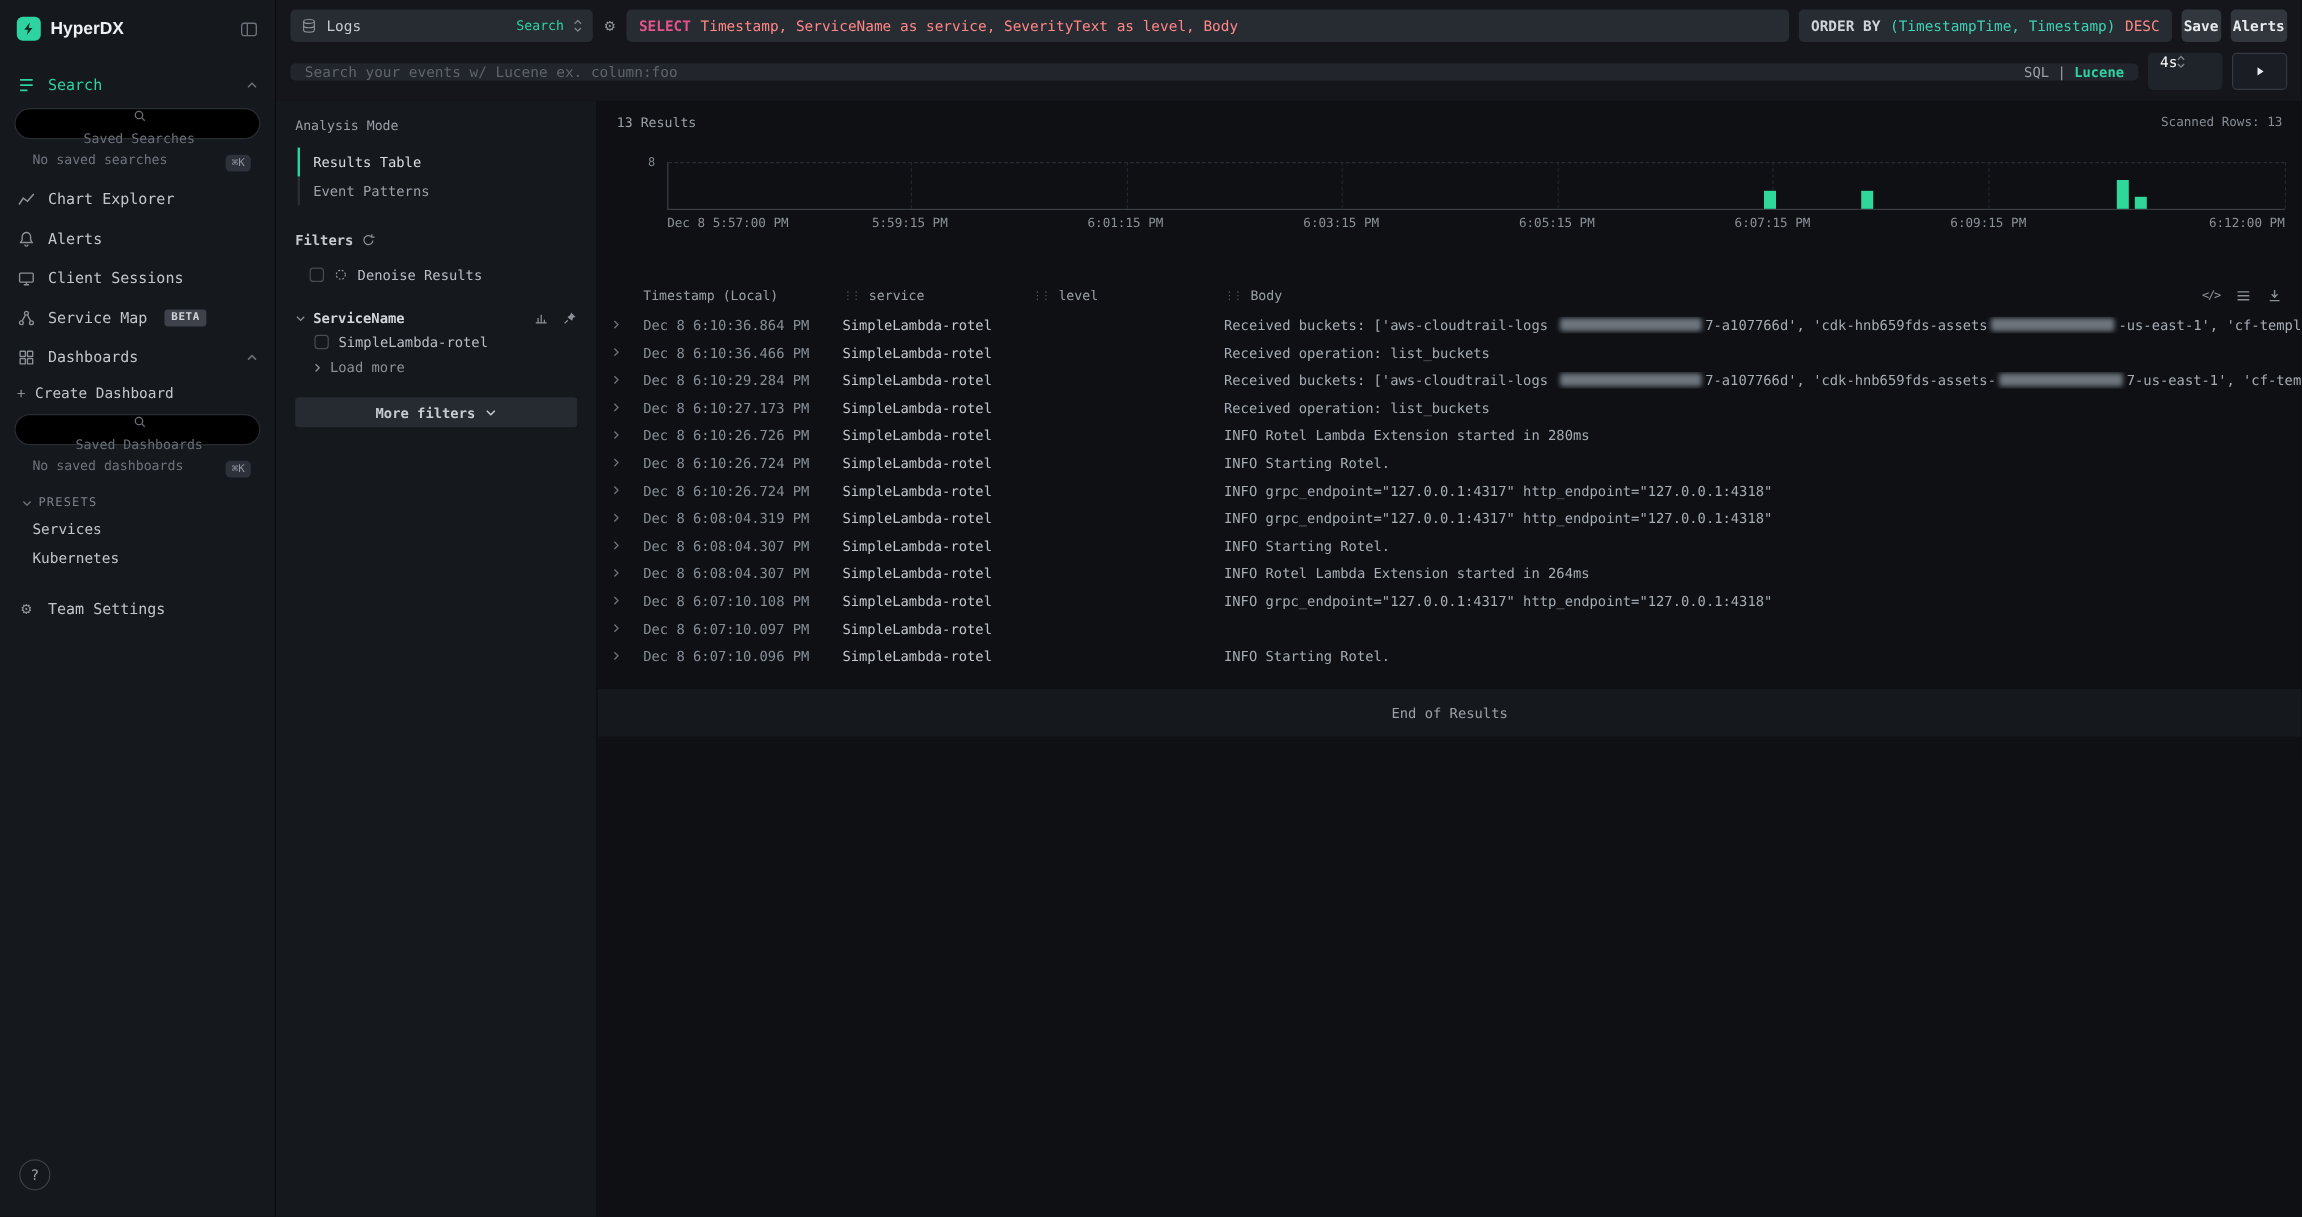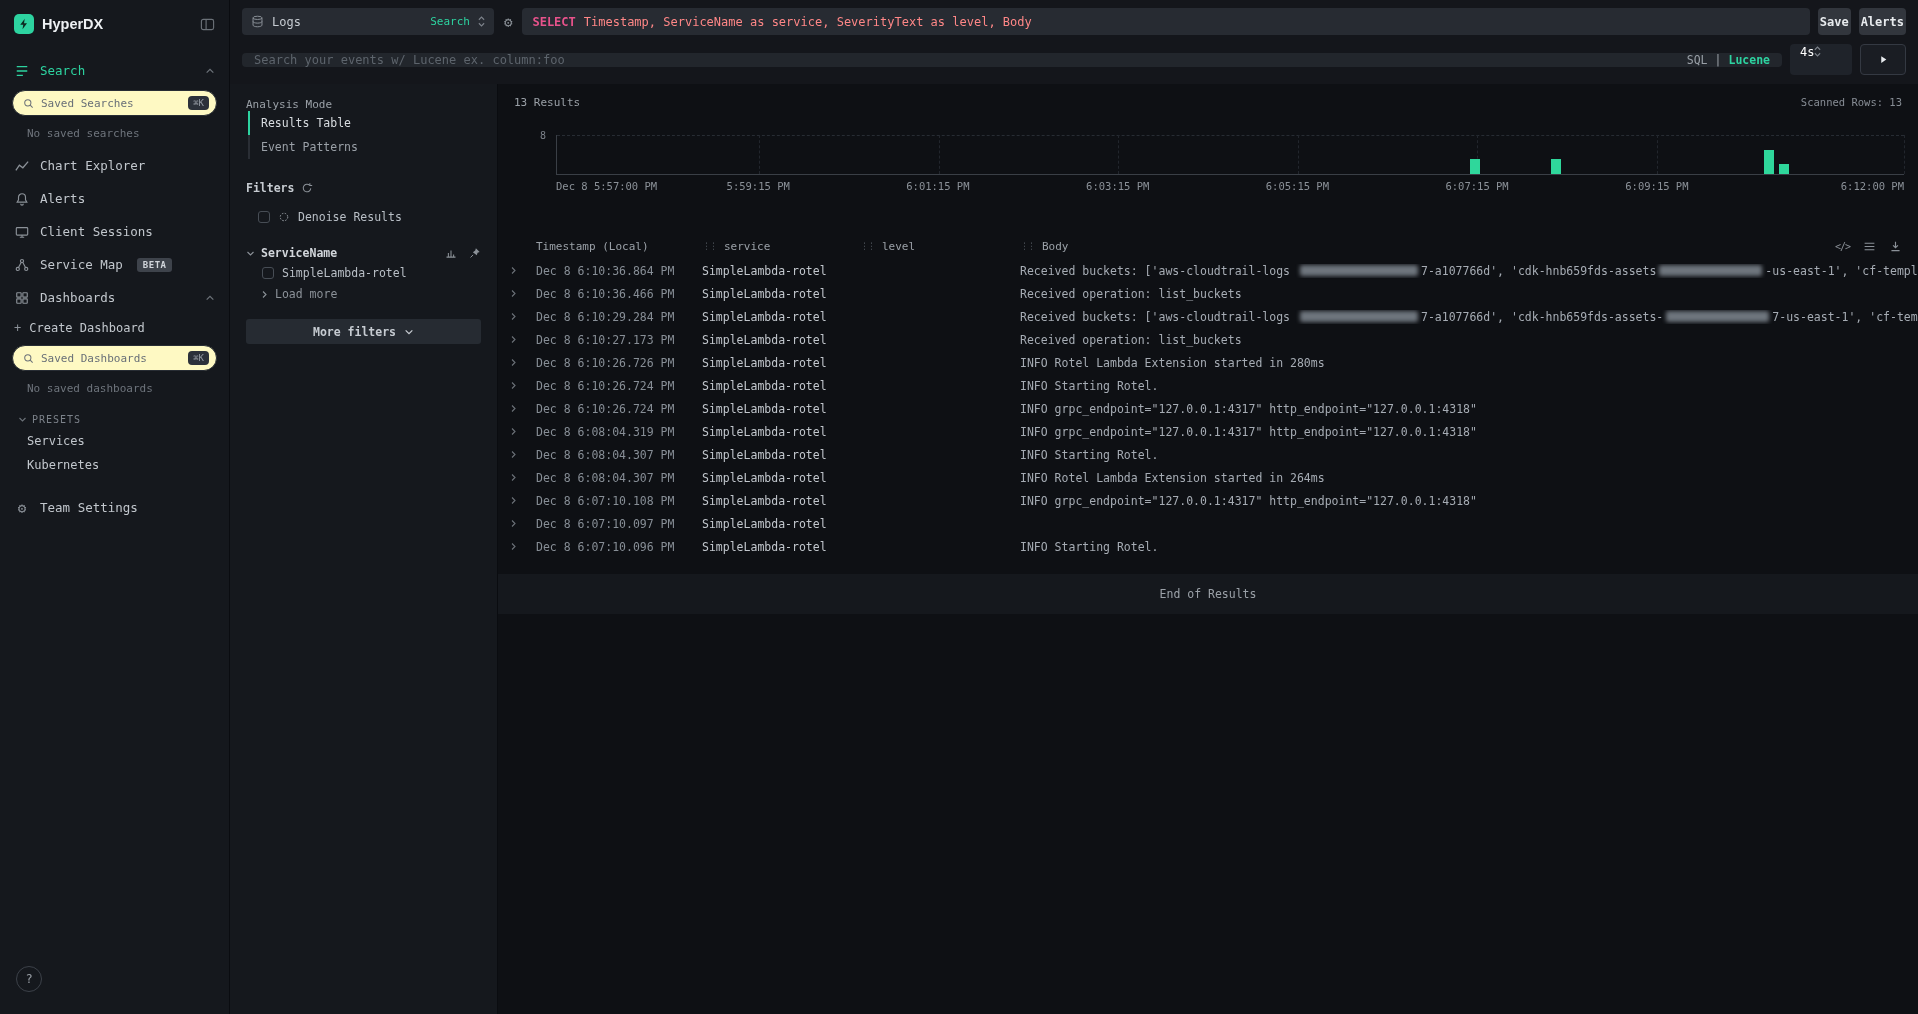--- a/index.html
+++ b/index.html
@@ -12,21 +12,21 @@
   .sidebar { width:230px; min-width:230px; height:100%; background:#15181d; border-right:1px solid #0a0c10; display:flex; flex-direction:column; }
   .logo-row { display:flex; align-items:center; gap:8px; padding:14px 14px 20px; }
   .logo-mark { width:20px; height:20px; border-radius:5px; background:#2dd3a0; display:flex; align-items:center; justify-content:center; }
   .app-name { font-family:"Liberation Sans", sans-serif; font-weight:bold; font-size:14.5px; color:#eef1f4; }
   .panel-toggle { margin-left:auto; color:#6b7178; cursor:pointer; }
   .nav-item { display:flex; align-items:center; gap:10px; height:33px; padding:0 14px; font-size:12.5px; color:#c2c7cd; cursor:pointer; }
   .nav-item .nicon { color:#8b9198; width:16px; display:flex; justify-content:center; }
   .nav-item.active { color:#2dd3a0; }
   .nav-item.active .nicon { color:#2dd3a0; }
   .nav-chev { margin-left:auto; color:#6b7178; display:flex; }
-  .pill-input { margin:3px 12px 2px; height:26px; border-radius:14px; background:#fef9c3; border:1px solid #282d34; display:flex; align-items:center; gap:7px; padding:0 7px 0 10px; cursor:text; }
+  .pill-input { margin:3px 12px 2px; height:26px; border-radius:14px; background:#000000; border:1px solid #282d34; display:flex; align-items:center; gap:7px; padding:0 7px 0 10px; cursor:text;flex-direction:column; }
   .pill-input .picon { color:#6b7178; display:flex; }
   .pill-input .ph { color:#686f77; font-size:11px; }
   .kbd { margin-left:auto; background:#2c313a; border-radius:4px; padding:2px 5px; font-size:9px; color:#949aa2; }
   .empty-note { padding:9px 14px 9px 27px; font-size:11px; color:#6e747c; }
   .badge { margin-left:4px; background:#3e434b; color:#d2d6db; font-size:9px; font-weight:bold; padding:2px 6px; border-radius:3px; letter-spacing:.5px; }
   .sub-item { display:flex; align-items:center; gap:8px; padding:7px 14px; font-size:12px; color:#c2c7cd; cursor:pointer; }
   .sub-item .nicon { color:#8b9198; display:flex; }
   .presets-row { display:flex; align-items:center; gap:5px; padding:10px 14px 4px 18px; font-size:10px; letter-spacing:1px; color:#7c828a; cursor:pointer; }
   .preset-item { padding:5px 14px 5px 27px; font-size:12px; color:#c2c7cd; cursor:pointer; }
   .team-row { margin-top:14px; }
@@ -61,21 +61,21 @@
   .lang-toggle { margin-left:auto; display:flex; gap:7px; font-size:11.5px; color:#9aa0a7; align-items:center; }
   .live-tail { width:318px; min-width:318px; height:31px; background:#1f232a; border:none; border-radius:4px; display:flex; align-items:center; gap:9px; padding:0 14px; color:#2dd3a0; font-size:12px; font-family:inherit; cursor:pointer; }
   .interval { width:62px; min-width:62px; height:31px; background:#1f232a; border-radius:4px; display:flex; align-items:center; justify-content:flex-start; padding:0 7px 16px 10px; color:#ffffff; cursor:pointer; }
   .steppers { color:#7c828a; display:flex; }
   .play-btn { width:46px; min-width:46px; height:31px; background:#1a1d23; border:1px solid #343942; border-radius:4px; color:#e8ebee; display:flex; align-items:center; justify-content:center; cursor:pointer; }
 
   
   .content { flex:1; display:flex; min-height:0; }
   .filter-panel { width:268px; min-width:268px; background:#15181d; border-right:1px solid #0a0c10; padding:14px 16px; font-size:11.5px; }
   .fp-title { color:#9aa0a7; font-size:11px; }
-  .mode-list { border-left:2px solid #2a2e35; margin:0 0 22px 2px; }
+  .mode-list { border-left:2px solid #2a2e35; margin:12px 0 22px 2px; }
   .mode-item { padding:5px 11px; color:#9aa0a7; cursor:pointer; }
   .mode-item.active { color:#d9dde1; border-left:2px solid #2dd3a0; margin-left:-2px; }
   .filters-head { display:flex; align-items:center; gap:7px; color:#c6cbd1; font-weight:bold; margin-bottom:12px; }
   .filters-head .ricon { color:#8b9198; display:flex; }
   .check-row { display:flex; align-items:center; gap:8px; padding:3px 12px; color:#b9bfc6; cursor:pointer; }
   .checkbox { width:12px; height:12px; min-width:12px; border:1px solid #474d55; border-radius:3px; background:transparent; }
   .dicon { color:#9aa0a7; display:flex; }
   .group-head { display:flex; align-items:center; gap:6px; color:#d2d6db; font-weight:bold; margin-top:16px; padding:3px 0; cursor:pointer; }
   .group-head .gchev { color:#8b9198; display:flex; }
   .group-icons { margin-left:auto; display:flex; gap:12px; color:#8b9198; }
@@ -275,20 +275,23 @@
               <path d="M1 5l3-3 3 3"></path>
               <path d="M1 9l3 3 3-3"></path>
             </svg>
         </span>
       </div>
       <button class="icon-btn gearglyph">
           <span>⚙</span>
         </button>
       <div class="query-input q-select">
         <span class="tok-kw">SELECT</span><span class="tok-field">Timestamp, ServiceName as service, SeverityText as level, Body</span>
+      </div>
+      <div class="query-input">
+        <span class="tok-plain">ORDER BY</span><span class="tok-paren">(TimestampTime, Timestamp)</span><span class="tok-field">DESC</span>
       </div>
       <button class="btn">Save</button>
       <button class="btn">Alerts</button>
     </div>
     <div class="tb-row">
       <div class="search-box">
         <span class="search-ph">Search your events w/ Lucene ex. column:foo</span>
         <span class="lang-toggle">
           <span>SQL</span>
           <span>|</span>

